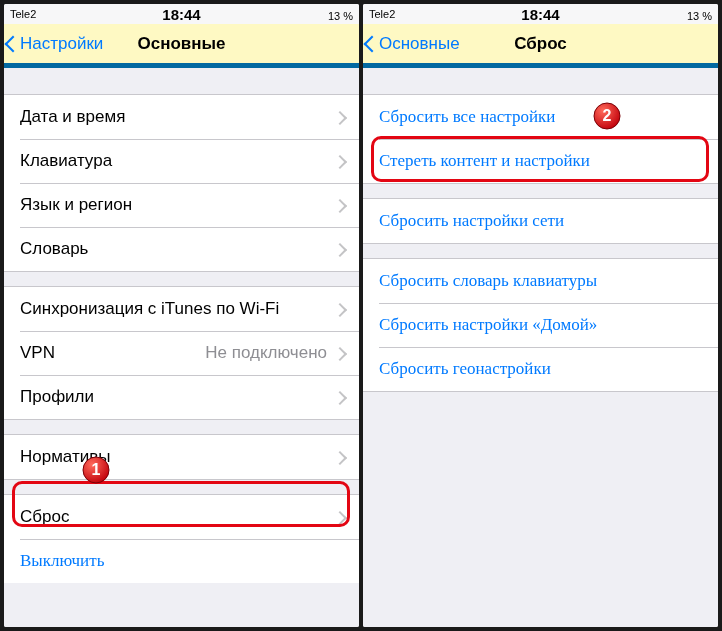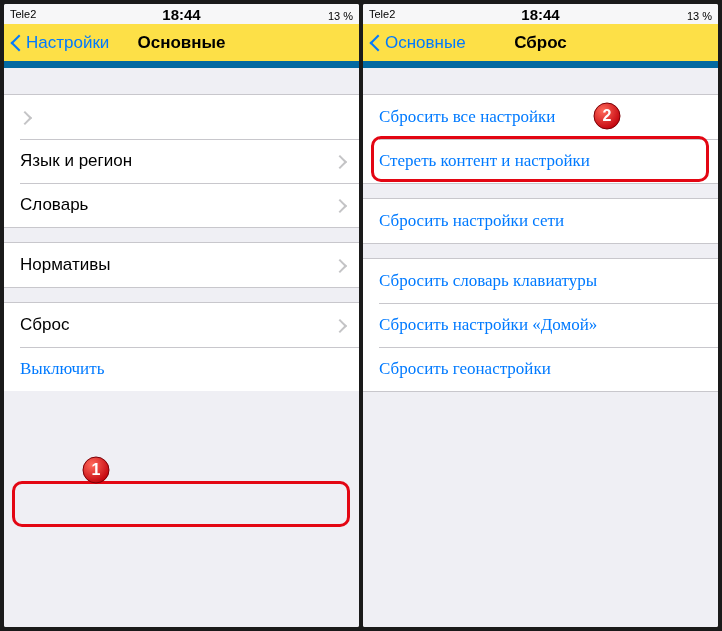--- a/index.html
+++ b/index.html
@@ -46,26 +46,26 @@
     width: 14px; height: 10px; position: relative;
   }
   .wifi svg { display:block; }
   .battery-wrap { display:flex; align-items:center; gap:2px;}
   .battery { width: 22px; height: 10px; border:1px solid #000; border-radius:2px; position:relative; }
   .battery::after { content:""; position:absolute; right:-3px; top:2px; width:2px; height:4px; background:#000; border-radius:0 1px 1px 0;}
   .batt-fill { height:100%; width:13%; background:#ff3b30; }
   
   .nav-bar {
     height: 44px;
-    background: #fde047;
-    border-bottom: 7px solid #0369a1;
+    background: #fef9c3;
+    border-bottom: 5px solid #0369a1;
     display: flex;
     align-items: center;
     position: relative;
-    padding: 0 6px;
+    padding: 0 0;
   }
   .back-btn {
     display: flex; align-items: center; color: #007aff; font-size: 17px;
     cursor: pointer;
   }
   .back-chevron { 
     width: 12px; height: 20px; position: relative; margin-right: 4px;
   }
   .back-chevron::before {
     content:""; position:absolute; left:3px; top:4px;
@@ -148,32 +148,54 @@
     <div class="back-btn">
       <span class="back-chevron"></span>
       <span>Настройки</span>
     </div>
     <div class="nav-title">Основные</div>
   </div>
 
   <div class="content">
     <div class="group first">
       <div class="row">
+        <span>Дата и время</span>
+        <span class="chev"></span>
+      </div>
+      <div class="row">
+        <span>Клавиатура</span>
         <span class="chev"></span>
       </div>
       <div class="row">
         <span>Язык и регион</span>
         <span class="chev"></span>
       </div>
       <div class="row">
         <span>Словарь</span>
         <span class="chev"></span>
       </div>
     </div>
 
+    <div class="group">
+      <div class="row">
+        <span>Синхронизация с iTunes по Wi-Fi</span>
+        <span class="chev"></span>
+      </div>
+      <div class="row">
+        <span>VPN</span>
+        <span style="display:flex;align-items:center;">
+          <span class="detail">Не подключено</span>
+          <span class="chev"></span>
+        </span>
+      </div>
+      <div class="row">
+        <span>Профили</span>
+        <span class="chev"></span>
+      </div>
+    </div>
 
     <div class="group">
       <div class="row">
         <span>Нормативы</span>
         <span class="chev"></span>
       </div>
     </div>
 
     <div class="group" style="border-bottom:none;">
       <div class="row">

